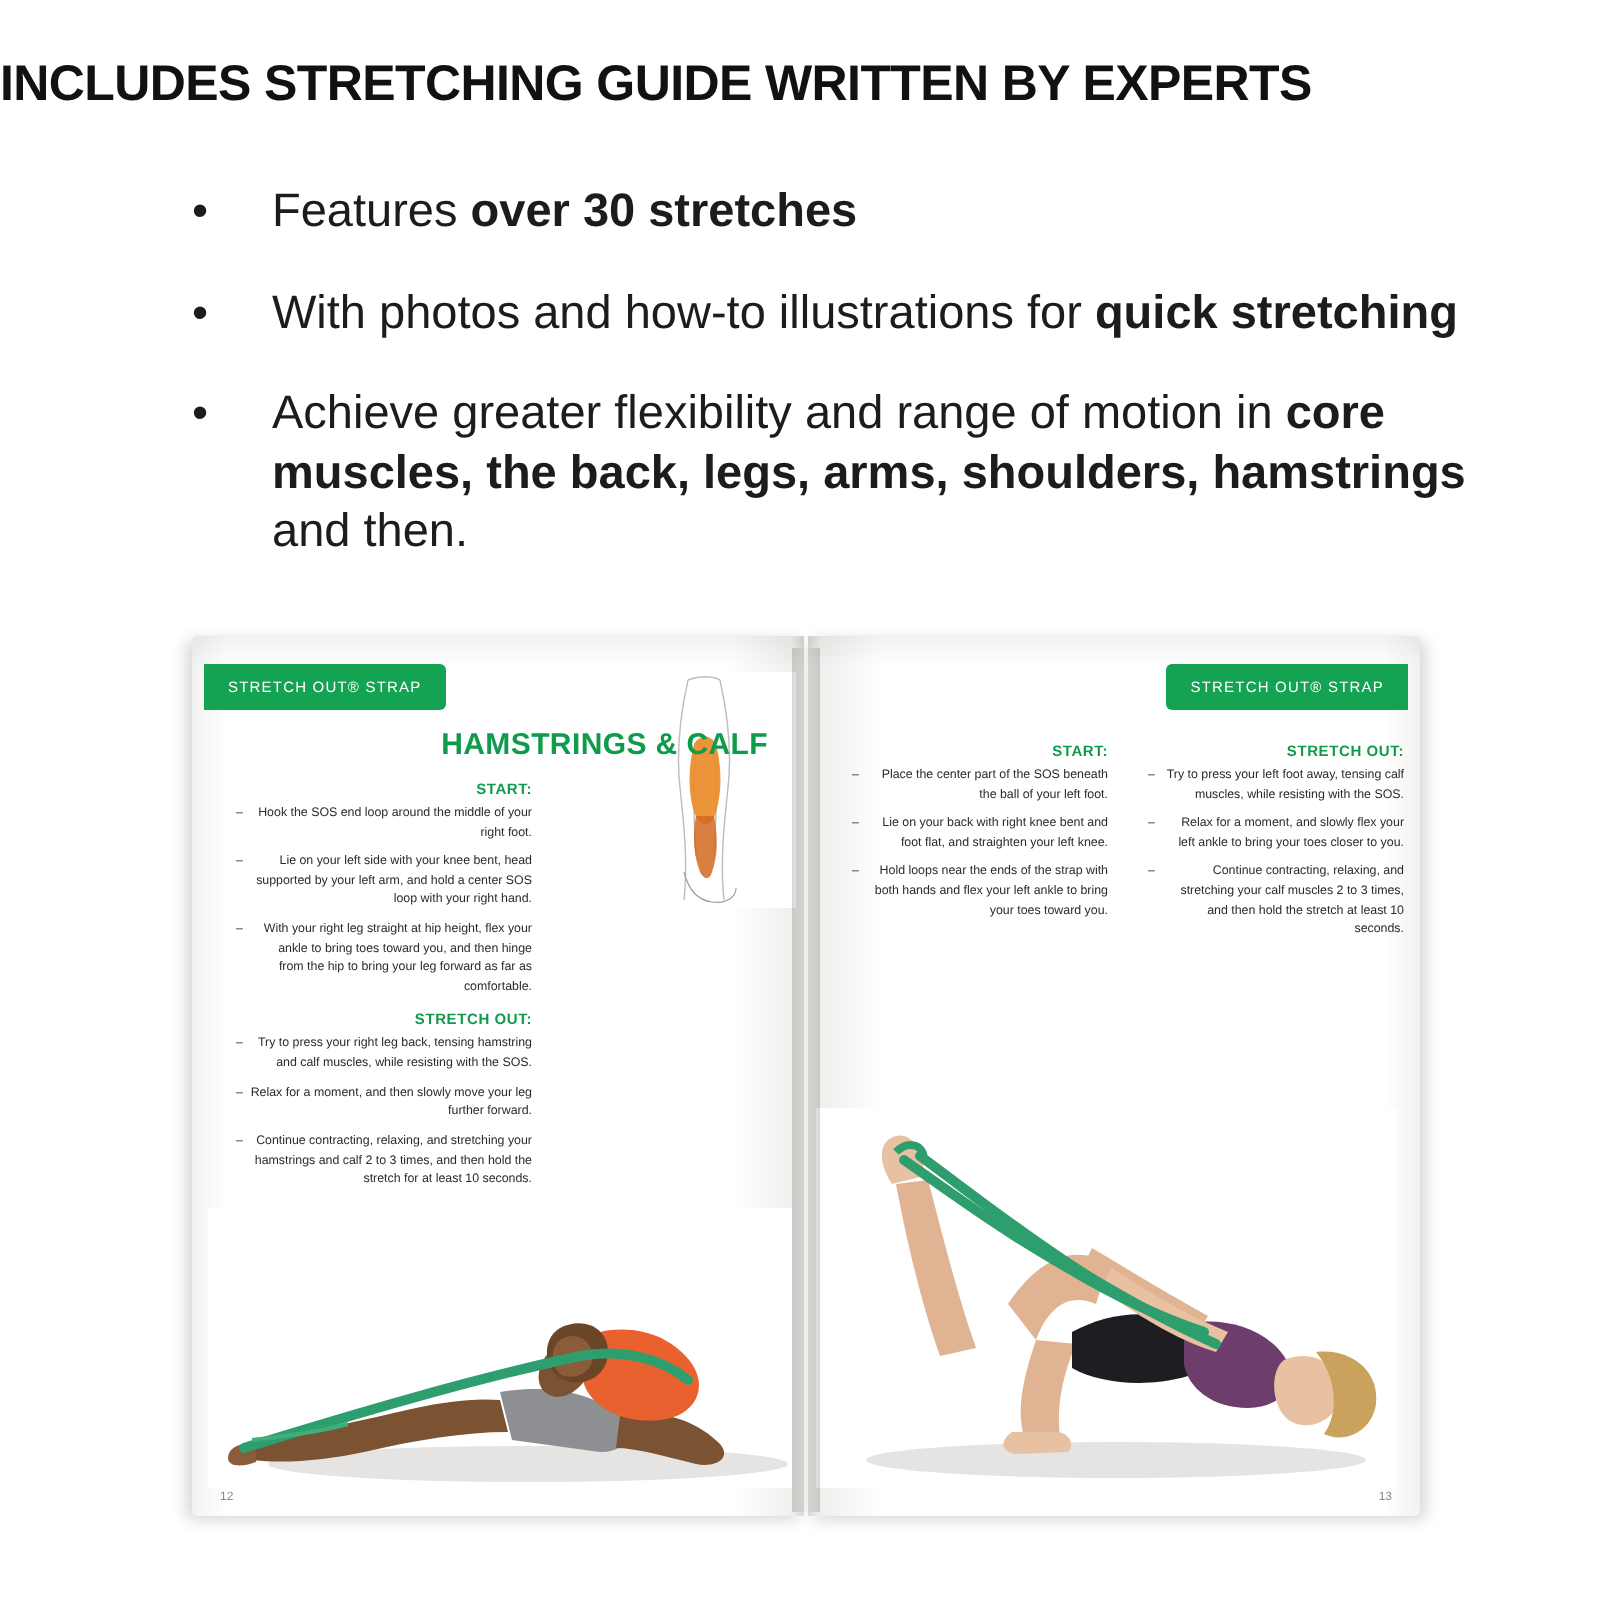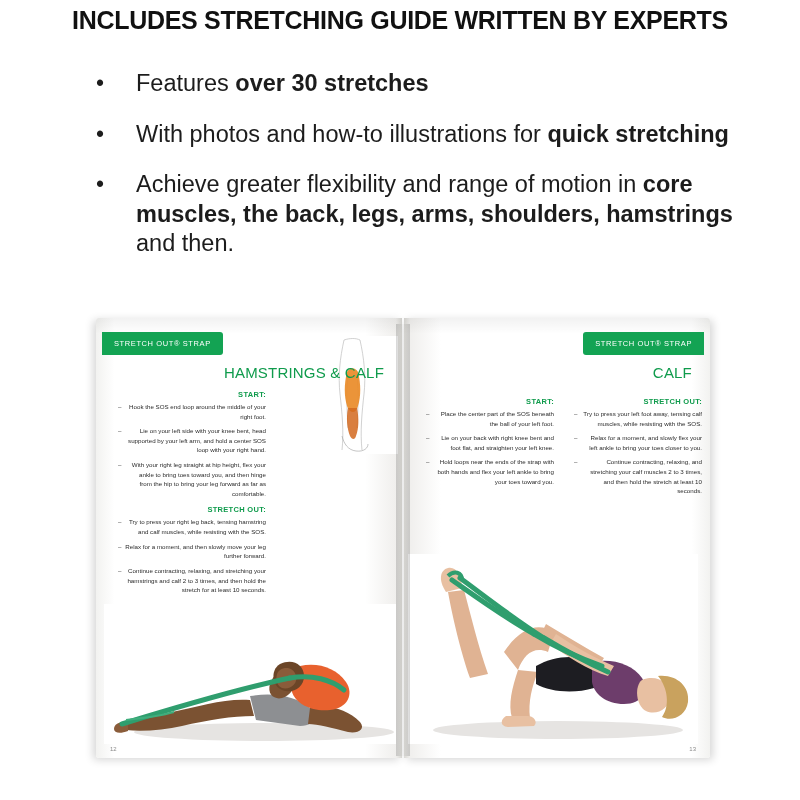--- a/index.html
+++ b/index.html
@@ -11,26 +11,26 @@
     width: 800px;
     height: 800px;
     overflow: hidden;
     font-family: "Liberation Sans", sans-serif;
     color: #1a1a1a;
     position: relative;
   }
 
   
   .headline {
-    text-align: center;
     font-weight: bold;
     font-size: 25px;
     letter-spacing: -0.3px;
     padding-top: 6px;
     color: #111;
+    margin-top: 22px;
   }
 
   
   .bullets {
     margin: 34px 0 0 0;
     padding: 0 60px 0 96px;
   }
   .bullet {
     display: flex;
     align-items: flex-start;
@@ -116,21 +116,21 @@
   .pg-body {
     position: absolute;
     top: 46px;
     left: 22px;
     right: 18px;
     bottom: 20px;
   }
   .pg-title {
     color: #0f9b4c;
     font-size: 15px;
-    font-weight: normal;
+    font-weight: bold;
     letter-spacing: 0.2px;
     margin-bottom: 9px;
   }
   .sec-head {
     color: #0f9b4c;
     font-weight: bold;
     font-size: 7.5px;
     letter-spacing: 0.3px;
     margin: 7px 0 3px 0;
   }
@@ -290,21 +290,20 @@
     <div class="pg-num pg-num-left">12</div>
   </div>
 
   <div class="page page-right">
 
     <div class="tab tab-right">
       <span>STRETCH OUT® STRAP</span>
     </div>
 
     <div class="pg-body two">
-      <div class="pg-title">CALF</div>
 
       <div style="position:relative;height:160px">
         <div class="col col-a">
           <div class="sec-head">START:</div>
           <div class="item"><span class="mk">–</span><span>Place the center part of the SOS beneath the ball of your left foot.</span></div>
           <div class="item"><span class="mk">–</span><span>Lie on your back with right knee bent and foot flat, and straighten your left knee.</span></div>
           <div class="item"><span class="mk">–</span><span>Hold loops near the ends of the strap with both hands and flex your left ankle to bring your toes toward you.</span></div>
         </div>
 
         <div class="col col-b">

